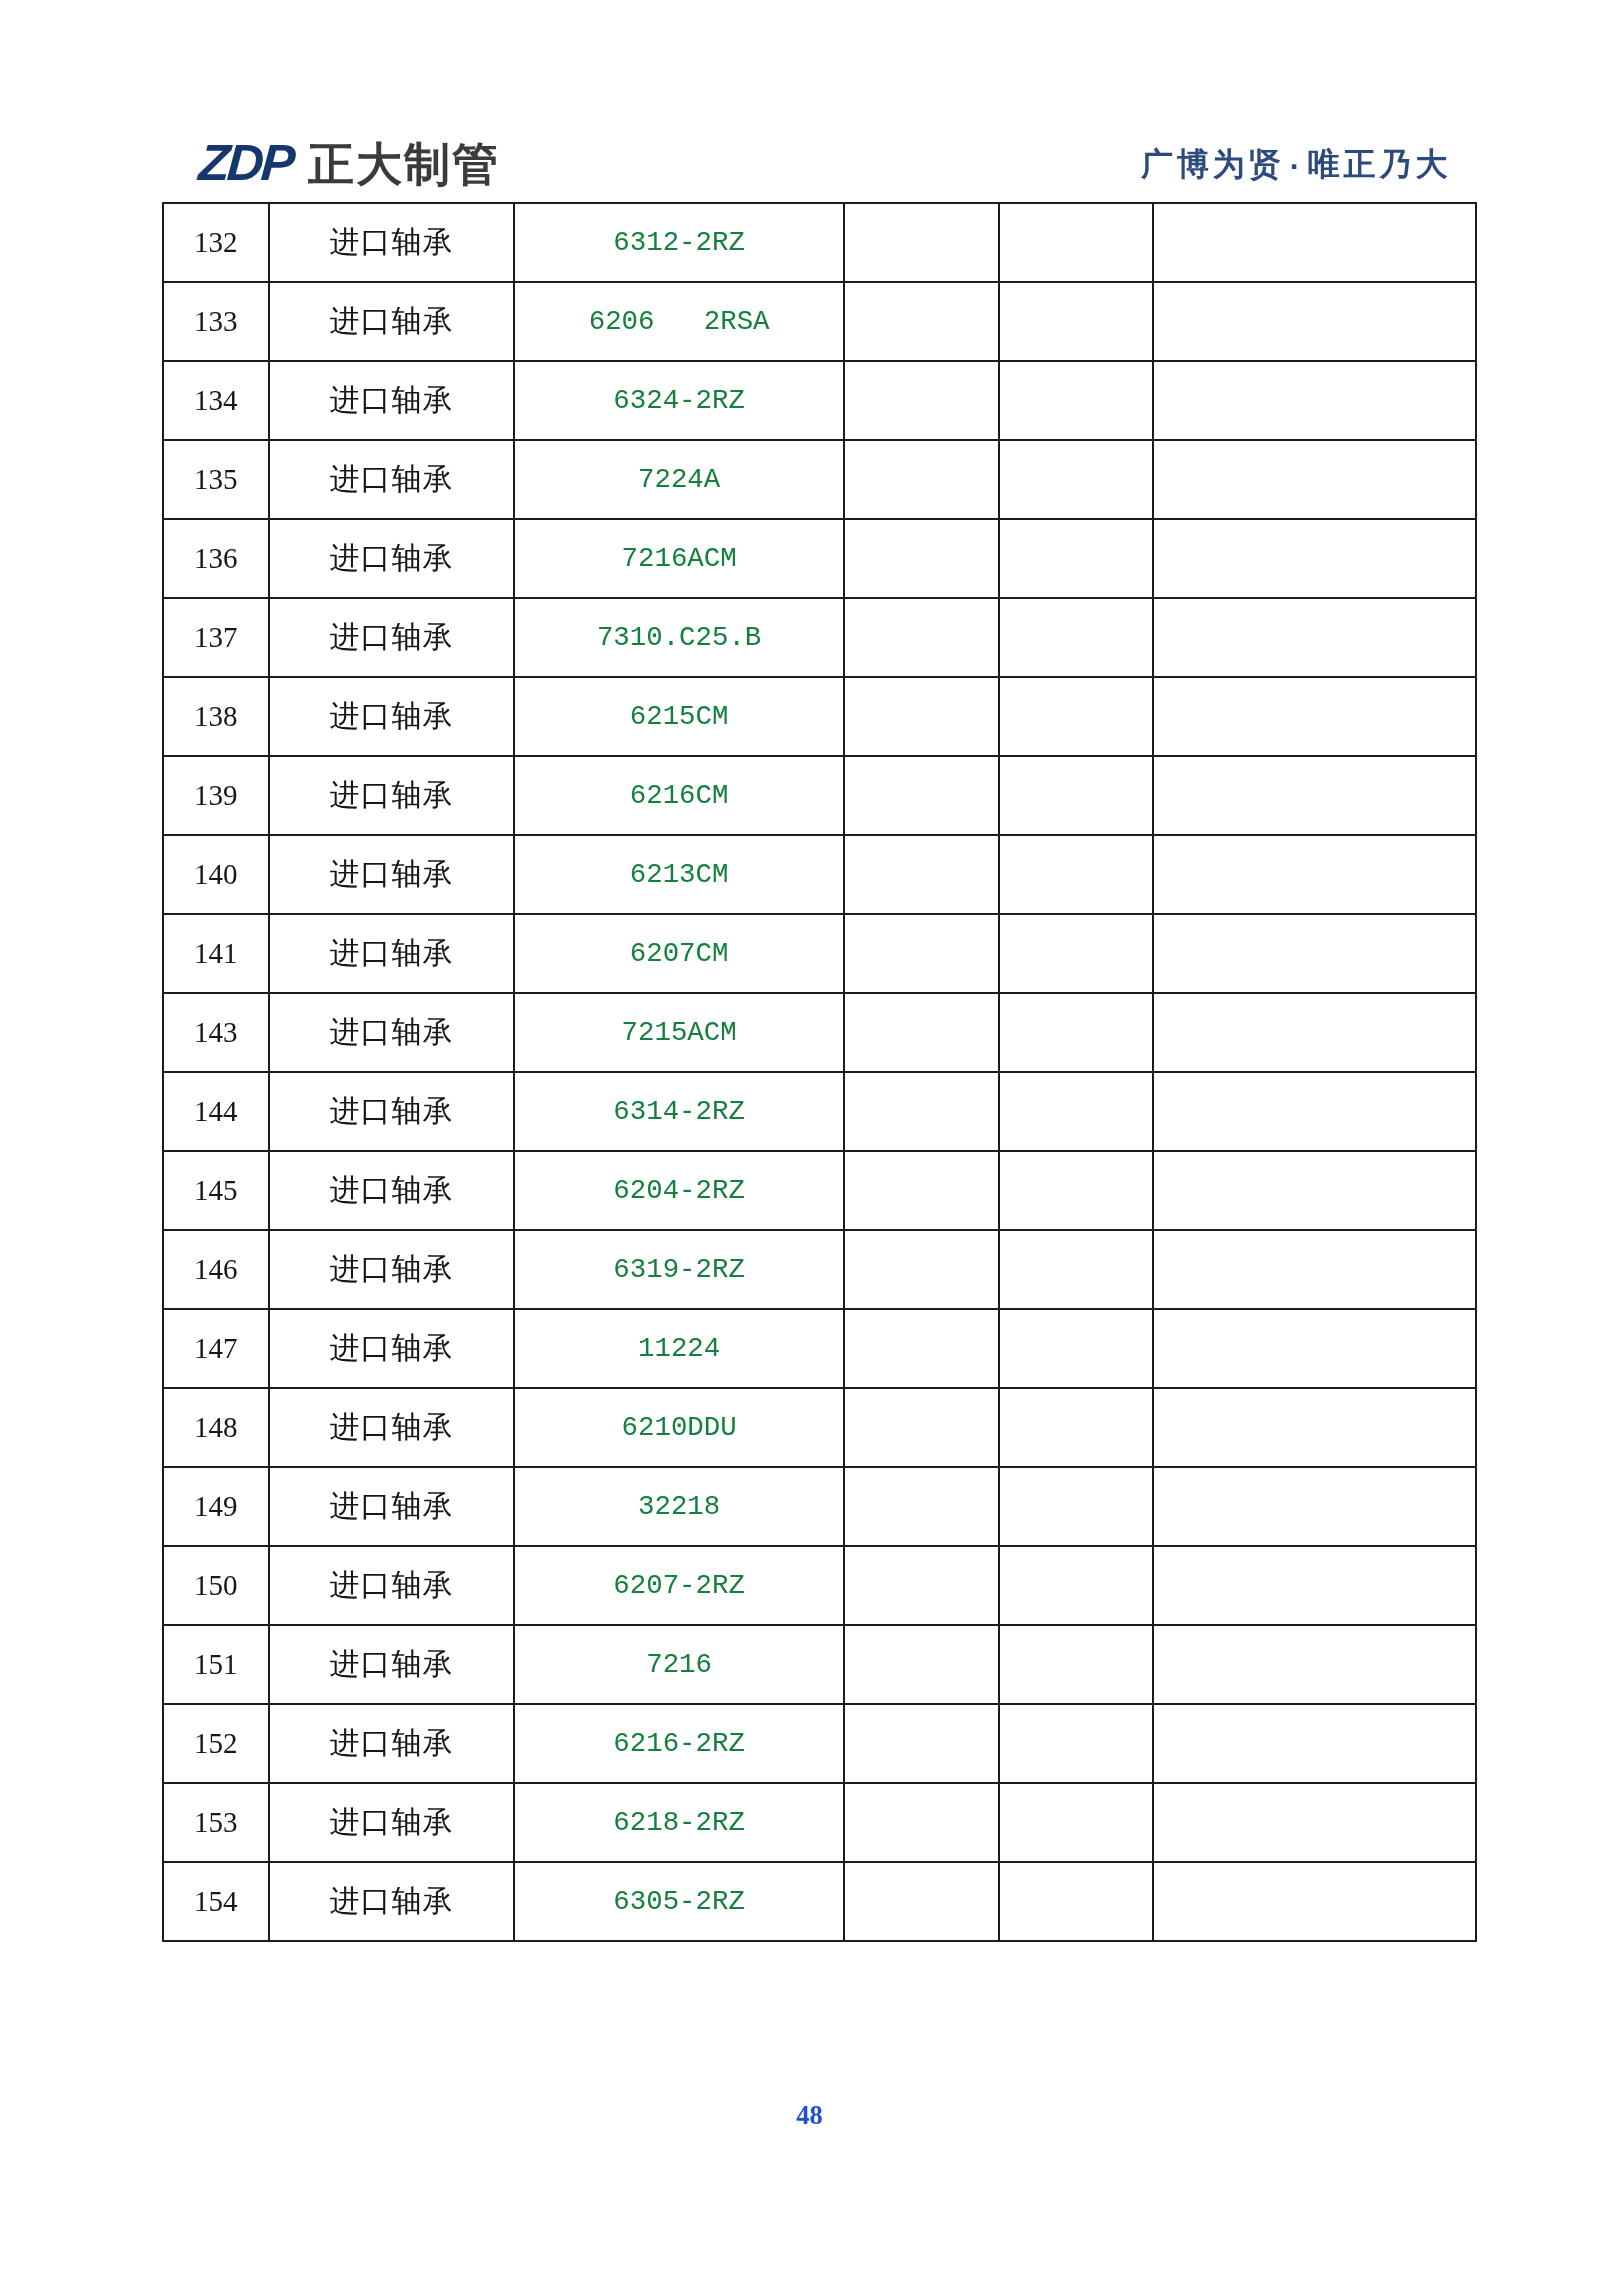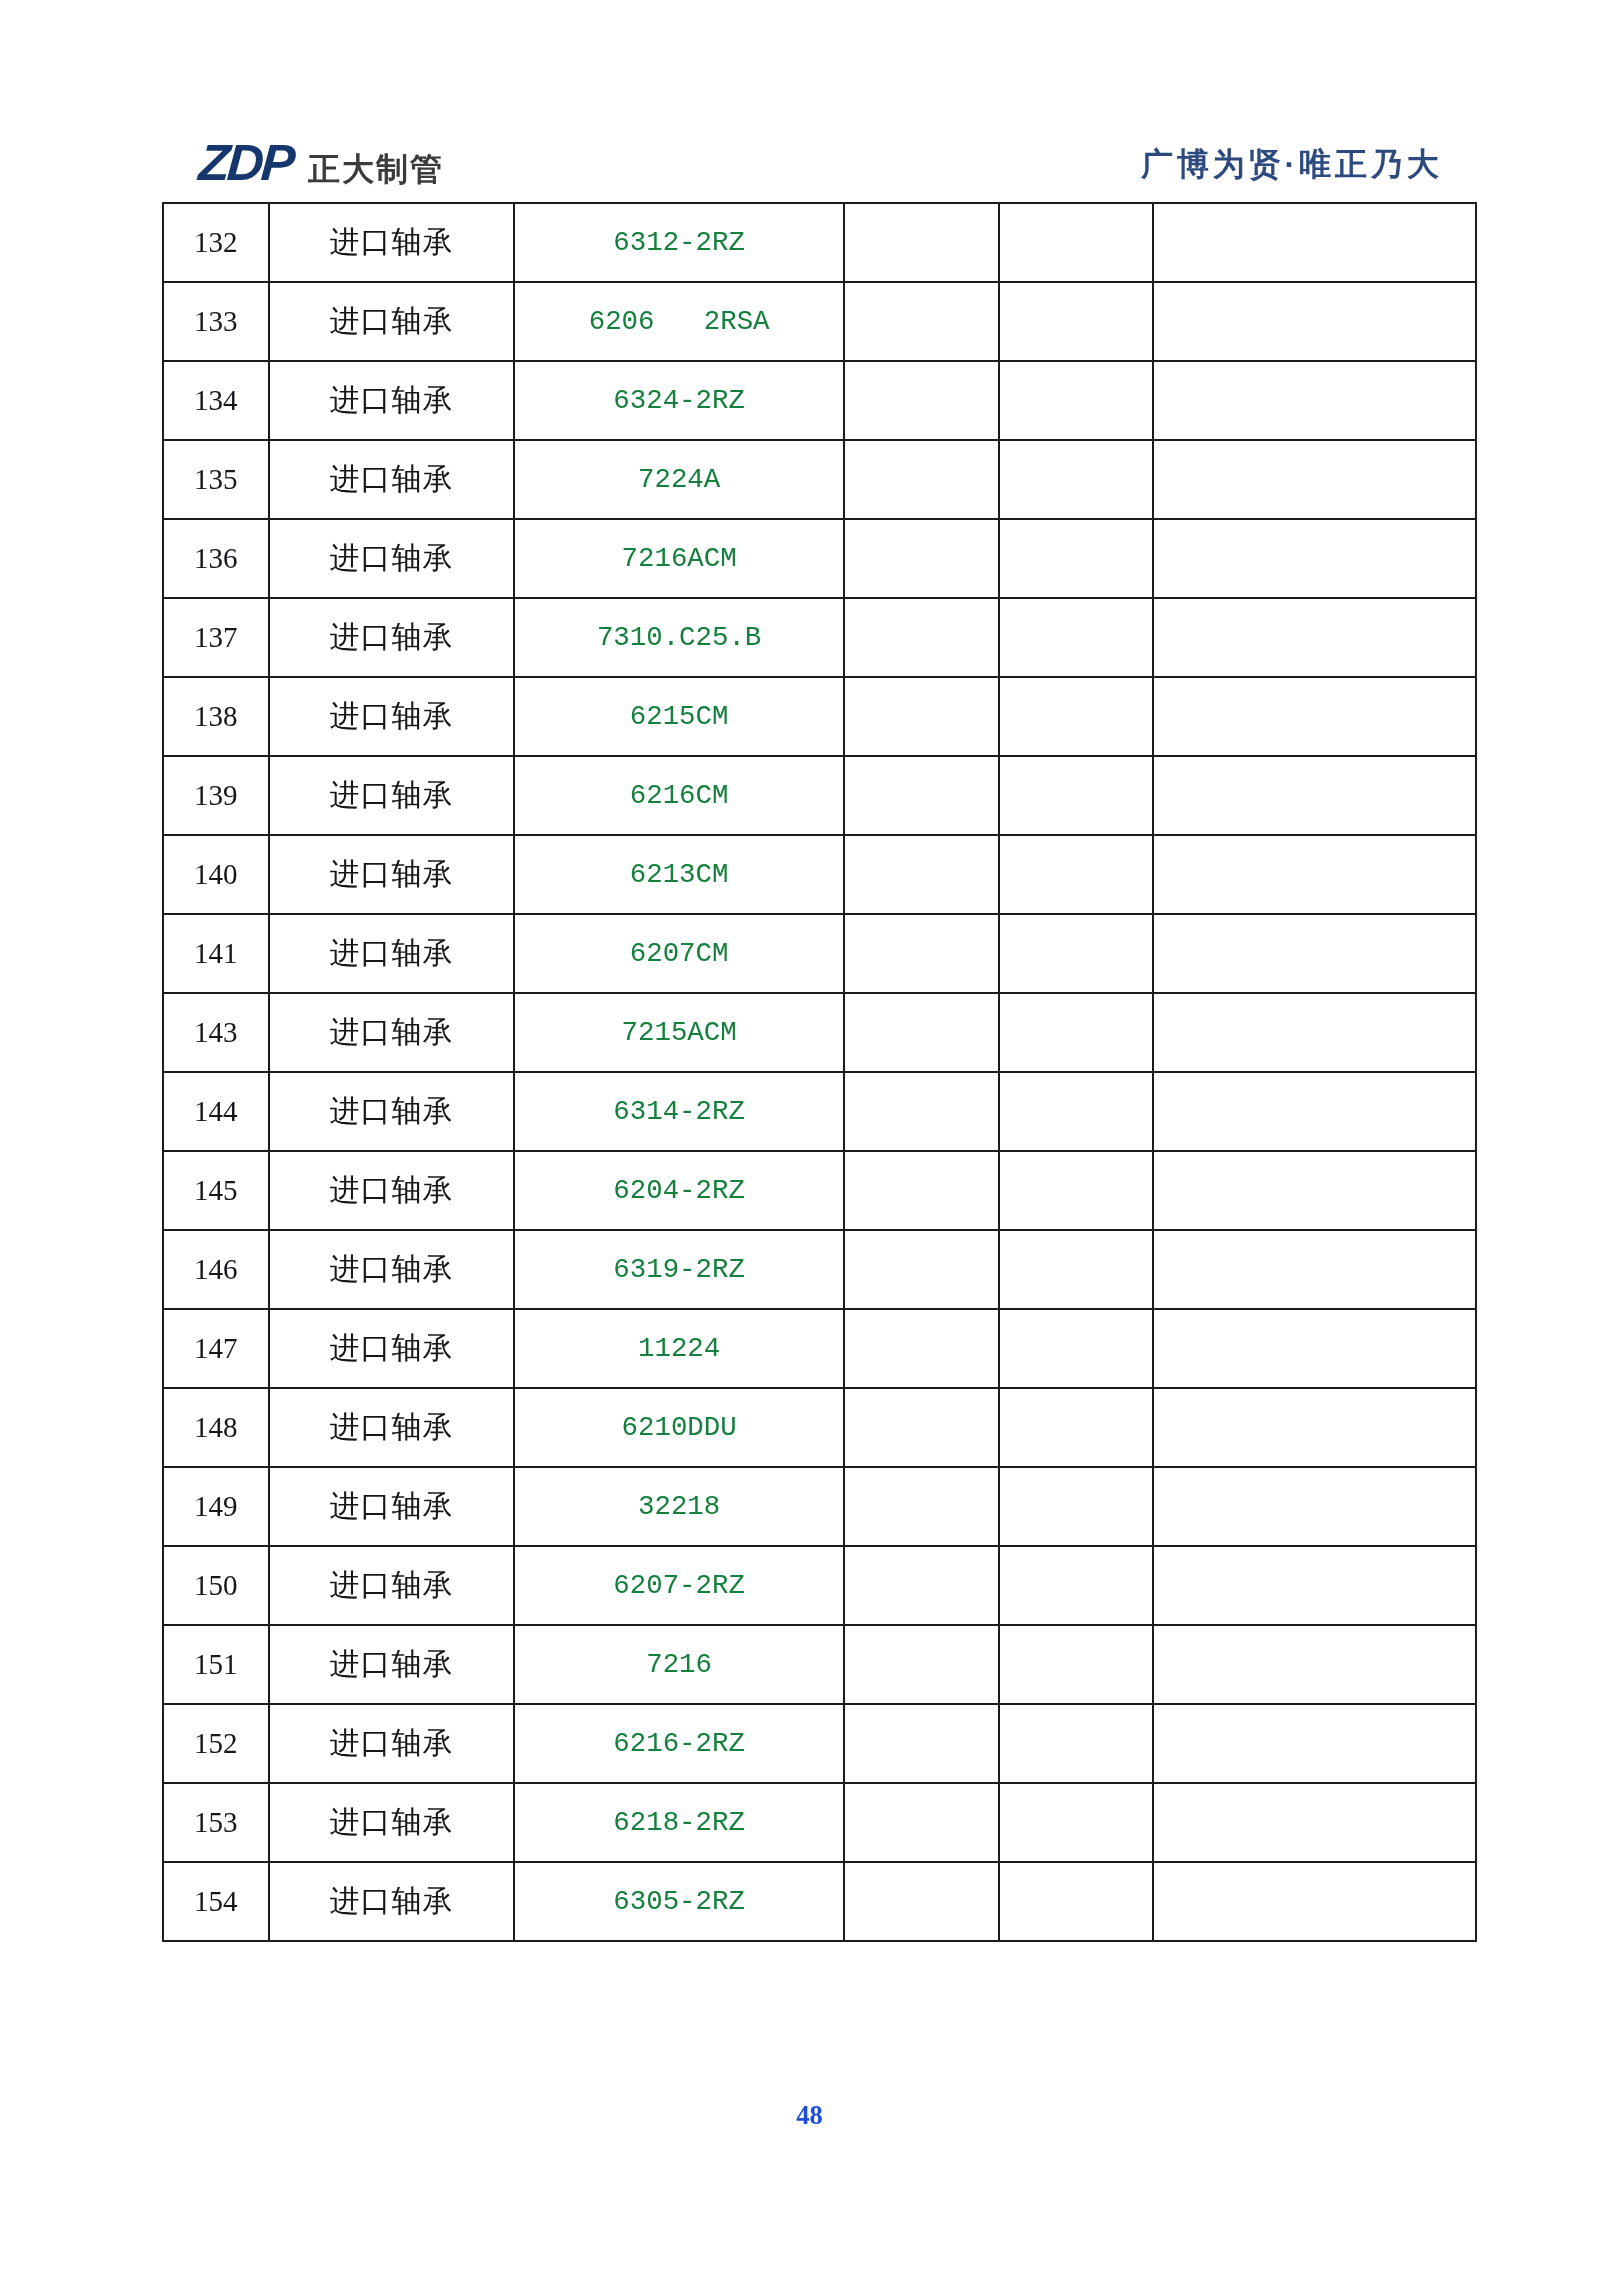--- a/index.html
+++ b/index.html
@@ -28,29 +28,29 @@
     font-weight: bold;
     font-style: italic;
     font-size: 51px;
     letter-spacing: -2.9px;
     color: #16376e;
     transform: skewX(-4deg);
   }
   .logo-cn {
     font-family: "Liberation Serif", "DejaVu Serif", serif;
     font-weight: bold;
-    font-size: 32px;
+    font-size: 46px;
     letter-spacing: 2px;
     color: #3b3b3d;
   }
   .slogan {
     position: absolute;
     left: 1141px;
     top: 143px;
-    font-family: Liberation Sans, sans-serif;
+    font-family: Liberation Mono, monospace;
     font-weight: 600;
     font-size: 32px;
     letter-spacing: 3.9px;
     color: #2d4a7e;
     white-space: nowrap;
   }
 
   
   .table-wrap {
     position: absolute;

